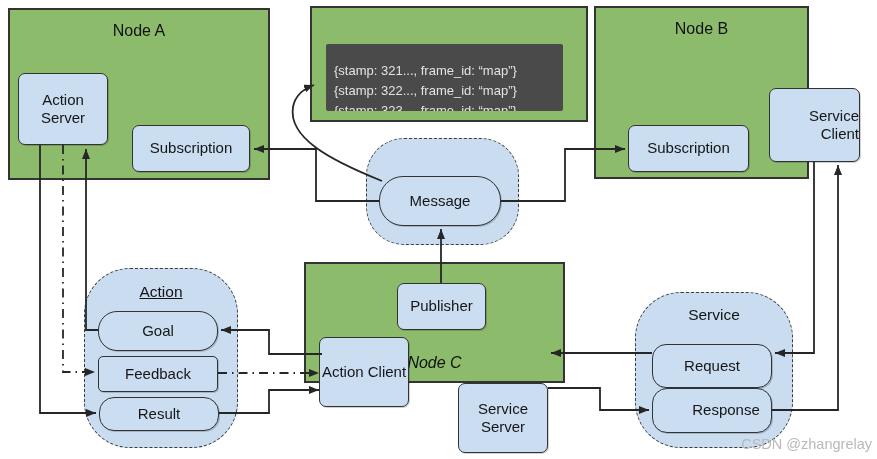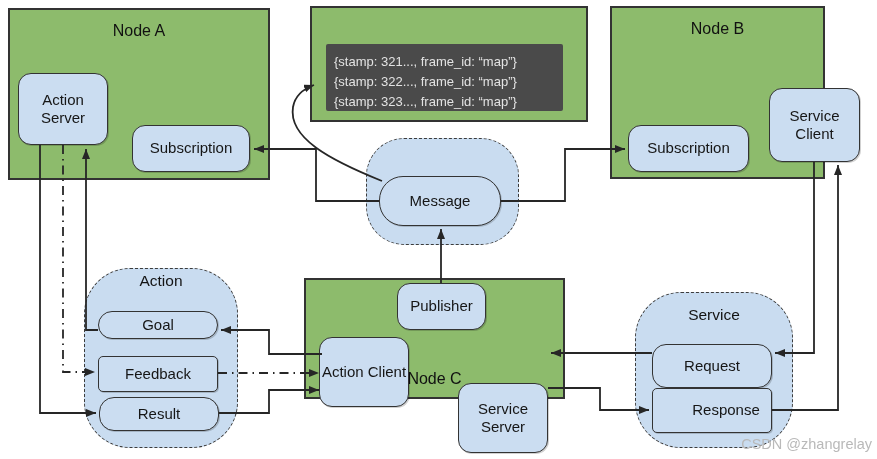--- a/index.html
+++ b/index.html
@@ -21,35 +21,35 @@
   .gnode{
     position:absolute;background:var(--node-fill);
     border:2px solid var(--border);box-sizing:border-box;
   }
   .gnode-title{
     position:absolute;left:0;right:0;text-align:center;
     font-size:16px;color:#111;
   }
   .bluebox{
     position:absolute;background:var(--box-fill);
-    border:1.7px solid var(--border);border-radius:13px;box-sizing:border-box;
+    border:1.7px solid var(--border);border-radius:7px;box-sizing:border-box;
     display:flex;align-items:center;justify-content:center;text-align:center;
     font-size:15px;line-height:1.22;color:#161616;
     box-shadow:1px 1px 0 rgba(0,0,0,0.18);
   }
   .container-dashed{
     position:absolute;background:var(--container-fill);
     border:1.7px dashed #3c3c3c;border-radius:42px;box-sizing:border-box;
   }
   .container-title{
     position:absolute;left:0;right:0;text-align:center;font-size:15.5px;color:#141414;
   }
   .terminal{
     position:absolute;background:var(--terminal-fill);border-radius:2px;
-    padding:8px 8px;box-sizing:border-box;
+    padding:17px 8px;box-sizing:border-box;
     font-size:13px;line-height:20px;color:var(--terminal-text);
     white-space:nowrap;overflow:hidden;
   }
   #wires{position:absolute;left:0;top:0;pointer-events:none;}
   .conn{fill:none;stroke:var(--line);stroke-width:1.8;marker-end:url(#arrowhead);}
   .dashdot{stroke-dasharray:9 5 1.5 5;}
   .watermark{
     position:absolute;right:5px;bottom:7px;font-size:14.5px;color:var(--watermark);margin-top:18px;
   }
 </style>
@@ -65,50 +65,50 @@
   <div class="bluebox" style="left:132px;top:125px;width:118px;height:47px;">Subscription</div>
 
   <div class="gnode" style="left:310px;top:6px;width:278px;height:116px;">
     <div class="terminal" style="left:14px;top:36px;width:237px;height:67px;">
       <div>{stamp: 321..., frame_id: “map”}</div>
       <div>{stamp: 322..., frame_id: “map”}</div>
       <div>{stamp: 323..., frame_id: “map”}</div>
     </div>
   </div>
 
-  <div class="gnode" style="left:610px;top:6px;width:215px;height:173px;text-decoration:underline;">
+  <div class="gnode" style="left:594px;top:6px;width:215px;height:173px;text-decoration:underline;">
     <div class="gnode-title" style="top:12px;">Node B</div>
   </div>
   <div class="bluebox" style="left:628px;top:125px;width:121px;height:47px;">Subscription</div>
-  <div class="bluebox" style="left:769px;top:88px;width:91px;height:74px;">Service Client</div>
+  <div class="bluebox" style="left:769px;top:88px;width:91px;height:74px;text-align:right;">Service Client</div>
 
   <div class="container-dashed" style="left:366px;top:138px;width:153px;height:107px;border-radius:38px;">
     <div class="container-title" style="top:10px;margin-top:28px;">Topic</div>
   </div>
   <div class="bluebox" style="left:379px;top:176px;width:122px;height:50px;border-radius:24px;">Message</div>
 
-  <div class="gnode" style="left:304px;top:278px;width:261px;height:121px;">
+  <div class="gnode" style="left:304px;top:262px;width:261px;height:121px;font-style:italic;">
     <div class="gnode-title" style="bottom:9px;">Node C</div>
   </div>
   <div class="bluebox" style="left:397px;top:283px;width:89px;height:47px;">Publisher</div>
   <div class="bluebox" style="left:319px;top:337px;width:90px;height:70px;">Action Client</div>
   <div class="bluebox" style="left:458px;top:337px;width:90px;height:70px;margin-top:46px;">Service Server</div>
 
   <div class="container-dashed" style="left:84px;top:268px;width:154px;height:180px;border-radius:46px;">
-    <div class="container-title" style="top:3px;">Action</div>
+    <div class="container-title" style="top:14px;text-decoration:underline;">Action</div>
   </div>
-  <div class="bluebox" style="left:98px;top:311px;width:120px;height:28px;border-radius:19px;">Goal</div>
+  <div class="bluebox" style="left:98px;top:311px;width:120px;height:40px;border-radius:19px;">Goal</div>
   <div class="bluebox" style="left:98px;top:356px;width:120px;height:36px;border-radius:5px;">Feedback</div>
   <div class="bluebox" style="left:99px;top:397px;width:120px;height:34px;border-radius:15px;">Result</div>
 
   <div class="container-dashed" style="left:635px;top:292px;width:158px;height:156px;border-radius:46px;">
     <div class="container-title" style="top:13px;">Service</div>
   </div>
   <div class="bluebox" style="left:652px;top:344px;width:120px;height:44px;border-radius:14px;">Request</div>
-  <div class="bluebox" style="left:652px;top:388px;width:120px;height:45px;border-radius:5px;padding-left:28px;">Response</div>
+  <div class="bluebox" style="left:652px;top:388px;width:120px;height:45px;border-radius:15px;padding-left:28px;">Response</div>
 
   <svg id="wires" width="877" height="459" viewBox="0 0 877 459">
     <defs>
       <marker id="arrowhead" markerWidth="11" markerHeight="9" refX="10" refY="4" orient="auto" markerUnits="userSpaceOnUse">
         <path d="M0,0 L10,4 L0,8 Z" fill="#262626"></path>
       </marker>
     </defs>
     <path class="conn" d="M 379 201 L 316 201 L 316 149 L 254 149"></path>
     <path class="conn" d="M 501 201 L 565 201 L 565 149 L 625 149"></path>
     <path class="conn" d="M 441 283 L 441 229"></path>

